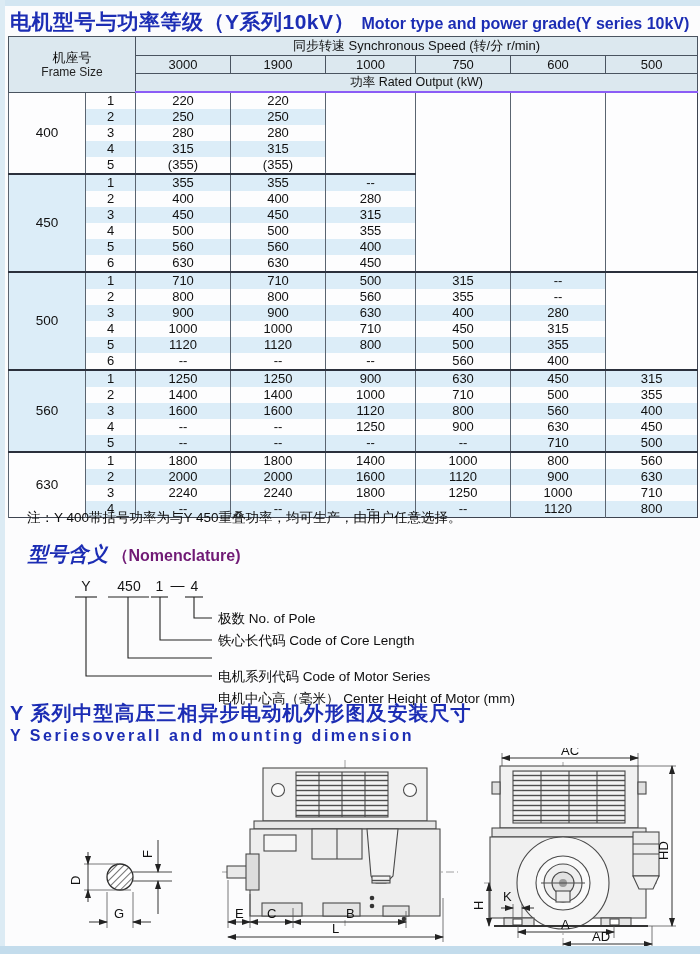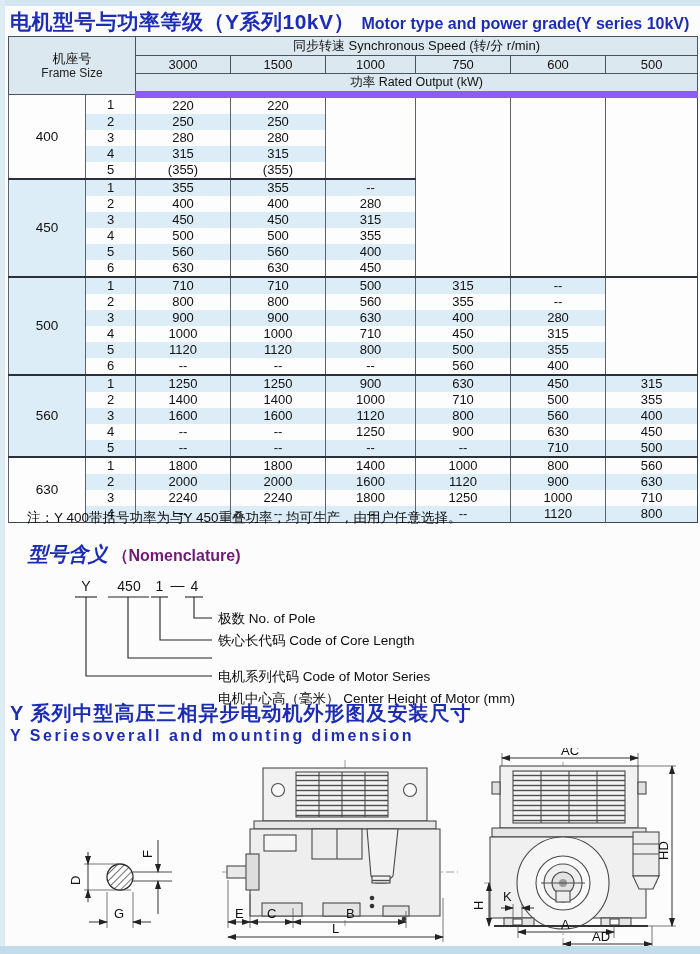--- a/index.html
+++ b/index.html
@@ -17,21 +17,21 @@
   table.yt{border-collapse:collapse;table-layout:fixed;width:689px;font-size:13px;}
   table.yt{border:1px solid #3e4450;}
   .yt th,.yt td{border-left:1px solid #5a6470;padding:0;text-align:center;font-weight:normal;}
   .yt thead th{background:#dce8ef;border:1px solid #4a5460;font-size:13px;}
   .yt thead tr.speeds th{height:17px;line-height:17px;}
   .yt th.sp-h{height:18px;line-height:18px;}
   .yt th.out-h{height:17px;line-height:17px;font-size:12.5px;}
   .yt th.frame-h{vertical-align:middle;background:#dce8ef;}
   .yt th.frame-h .fh-zh{font-size:13px;line-height:15px;}
   .yt th.frame-h .fh-en{font-size:12px;line-height:14px;color:#222;text-align:center;}
-  .yt thead tr:last-child th{border-bottom:7px solid #8b5cf6;}
+  .yt thead tr:last-child th{border-bottom:2px solid #8b5cf6;}
   .yt tbody td{height:16px;line-height:16px;background:#fdfdfe;}
   .yt tbody tr.stripe td{background:#dcedf8;}
   .yt tbody tr.sec-top td{border-top:2px solid #2b303c;}
   .yt tbody td.empty{background:#fdfdfe !important;}
   .yt tbody td.frame-cell{font-size:13.5px;}
 
   .note{position:absolute;left:27px;top:509px;font-size:13.5px;color:#0d0d0d;}
 
   .nom-title{position:absolute;left:28px;top:541px;white-space:nowrap;}
   .nom-title .zh{font-size:20px;font-weight:bold;color:#1c2db4;font-style:italic;}
@@ -77,21 +77,21 @@
       <thead>
         <tr>
           <th class="frame-h" colspan="2" rowspan="3">
             <div class="fh-zh">机座号</div>
             <div class="fh-en">Frame Size</div>
           </th>
           <th class="sp-h" colspan="6">同步转速 Synchronous Speed (转/分  r/min)</th>
         </tr>
         <tr class="speeds">
           <th>3000</th>
-          <th>1500</th>
+          <th>1900</th>
           <th>1000</th>
           <th>750</th>
           <th>600</th>
           <th>500</th>
         </tr>
         <tr>
           <th class="out-h" colspan="6">功率 Rated Output (kW)</th>
         </tr>
       </thead>
       <tbody>

